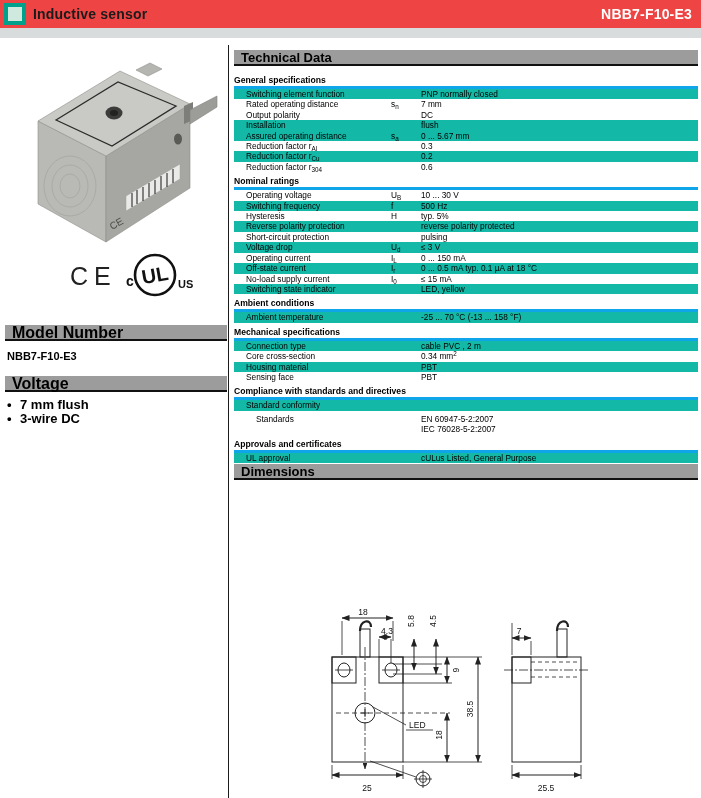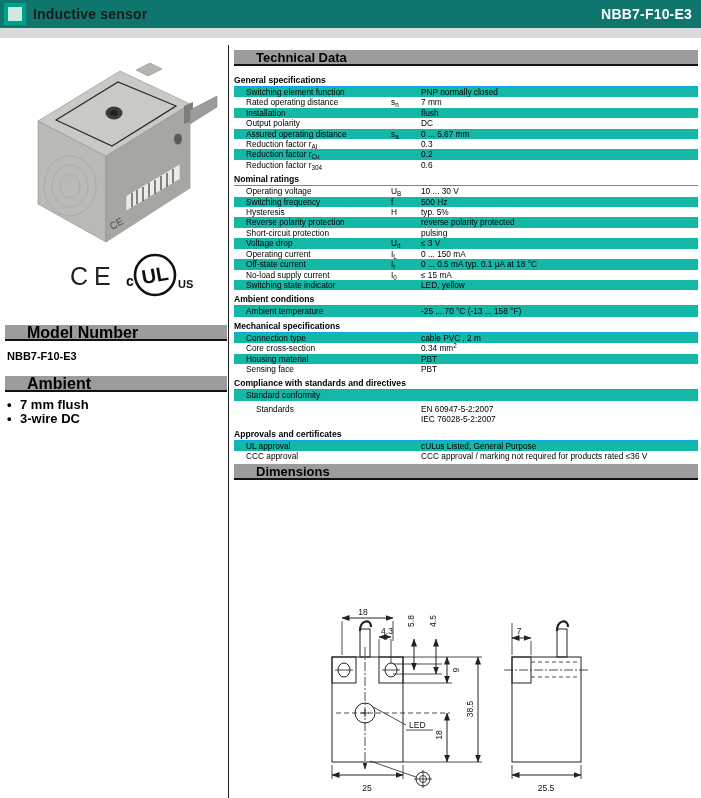--- a/index.html
+++ b/index.html
@@ -1,42 +1,42 @@
 <!DOCTYPE html>
 <html><head>
 <meta charset="utf-8">
 <style>
   html,body{margin:0;padding:0;}
   body{width:701px;height:798px;position:relative;background:#ffffff;
        font-family:"Liberation Sans", sans-serif;color:#000;}
   .page{position:absolute;left:0;top:0;width:701px;height:798px;overflow:hidden;background:#fff;}
 
   
-  .topbar{position:absolute;left:0;top:0;width:701px;height:28px;background:#0f766e;}
+  .topbar{position:absolute;left:0;top:0;width:701px;height:28px;background:#ef4444;}
   .topbar-strip{position:absolute;left:0;top:28px;width:701px;height:10px;background:#d9dcdc;}
   .brand-icon{position:absolute;left:4px;top:3px;width:14px;height:14px;background:#cfe9df;border:4px solid #00a18c;}
   .app-title{position:absolute;left:33px;top:6px;font-size:14px;font-weight:bold;color:#1b1b1b;letter-spacing:0.2px;}
   .model-title{position:absolute;right:9px;top:6px;font-size:14px;font-weight:bold;color:#ffffff;letter-spacing:0.2px;}
 
   .vdivider{position:absolute;left:228px;top:45px;width:1px;height:753px;background:#1c1c1c;}
 
   
   .sec-bar{position:absolute;background:#9c9c9c;border-bottom:2px solid #111;font-weight:bold;
-           box-sizing:border-box;padding-left:22px;color:#000;}
+           box-sizing:border-box;padding-left:7px;color:#000;}
   .sec-bar.leftcol{left:5px;width:222px;height:16px;line-height:16px;font-size:16px;}
   .sec-bar.rightcol{left:234px;width:464px;height:16px;line-height:16px;font-size:13px;}
 
   .model-value{position:absolute;left:7px;top:350px;font-size:11px;font-weight:bold;}
   .features-list{position:absolute;left:7px;top:398px;width:215px;}
   .feature-item{font-size:13px;font-weight:bold;line-height:14px;}
   .feature-item .bullet{display:inline-block;width:13px;color:#000;}
 
   
   .tech-table{position:absolute;left:234px;top:71px;width:464px;}
-  .sec-header{font-size:8.6px;font-weight:bold;border-bottom:1px solid #0ea5e9;
+  .sec-header{font-size:8.6px;font-weight:bold;border-bottom:3px solid #0ea5e9;
               padding:2px 0 1px 0;margin-top:2px;}
   .spec-row{position:relative;min-height:10.4px;line-height:10.4px;font-size:8.3px;}
   .spec-row.shaded{background:#14b8a6;}
   .spec-row.tall{min-height:21px;}
   .spec-row.gap{margin-top:3px;}
   .c-label{display:inline-block;margin-left:12px;}
   .c-label.indent2{margin-left:22px;}
   .c-symbol{position:absolute;left:157px;top:0;}
   .c-value{position:absolute;left:187px;top:0;line-height:10.4px;}
   sub{font-size:6.3px;line-height:0;vertical-align:-1.5px;}
@@ -104,33 +104,33 @@
   <svg class="ul-svg" width="82" height="52" viewBox="0 0 82 52">
     <circle cx="41" cy="25" r="20" fill="#fff" stroke="#111" stroke-width="2.6"></circle>
     <text x="41" y="32" text-anchor="middle" font-size="20" font-weight="bold" fill="#111" transform="rotate(-10 41 25)">UL</text>
     <text x="12" y="36" font-size="14" font-weight="bold" fill="#111">c</text>
     <text x="64" y="38" font-size="11" font-weight="bold" fill="#111">US</text>
   </svg>
 
   <div class="sec-bar leftcol" style="top:325px;">Model Number</div>
   <div class="model-value">NBB7-F10-E3</div>
 
-  <div class="sec-bar leftcol" style="top:376px;">Ambient</div>
+  <div class="sec-bar leftcol" style="top:376px;">Voltage</div>
   <div class="features-list">
       <div class="feature-item"><span class="bullet">•</span><span>7 mm flush</span></div>
       <div class="feature-item"><span class="bullet">•</span><span>3-wire DC</span></div>
     </div>
 
   <div class="sec-bar rightcol" style="top:50px;">Technical Data</div>
   <div class="tech-table">
       <div class="sec-header">General specifications</div>
       <div class="spec-row shaded"><span class="c-label">Switching element function</span><span class="c-value">PNP normally closed</span></div>
       <div class="spec-row"><span class="c-label">Rated operating distance</span><span class="c-symbol">s<sub>n</sub></span><span class="c-value">7 mm</span></div>
+      <div class="spec-row"><span class="c-label">Output polarity</span><span class="c-value">DC</span></div>
       <div class="spec-row shaded"><span class="c-label">Installation</span><span class="c-value">flush</span></div>
-      <div class="spec-row"><span class="c-label">Output polarity</span><span class="c-value">DC</span></div>
       <div class="spec-row shaded"><span class="c-label">Assured operating distance</span><span class="c-symbol">s<sub>a</sub></span><span class="c-value">0 ... 5.67 mm</span></div>
       <div class="spec-row"><span class="c-label">Reduction factor r<sub>Al</sub></span><span class="c-value">0.3</span></div>
       <div class="spec-row shaded"><span class="c-label">Reduction factor r<sub>Cu</sub></span><span class="c-value">0.2</span></div>
       <div class="spec-row"><span class="c-label">Reduction factor r<sub>304</sub></span><span class="c-value">0.6</span></div>
       <div class="sec-header">Nominal ratings</div>
       <div class="spec-row"><span class="c-label">Operating voltage</span><span class="c-symbol">U<sub>B</sub></span><span class="c-value">10 ... 30 V</span></div>
       <div class="spec-row shaded"><span class="c-label">Switching frequency</span><span class="c-symbol">f</span><span class="c-value">500 Hz</span></div>
       <div class="spec-row"><span class="c-label">Hysteresis</span><span class="c-symbol">H</span><span class="c-value">typ. 5%</span></div>
       <div class="spec-row shaded"><span class="c-label">Reverse polarity protection</span><span class="c-value">reverse polarity protected</span></div>
       <div class="spec-row"><span class="c-label">Short-circuit protection</span><span class="c-value">pulsing</span></div>

